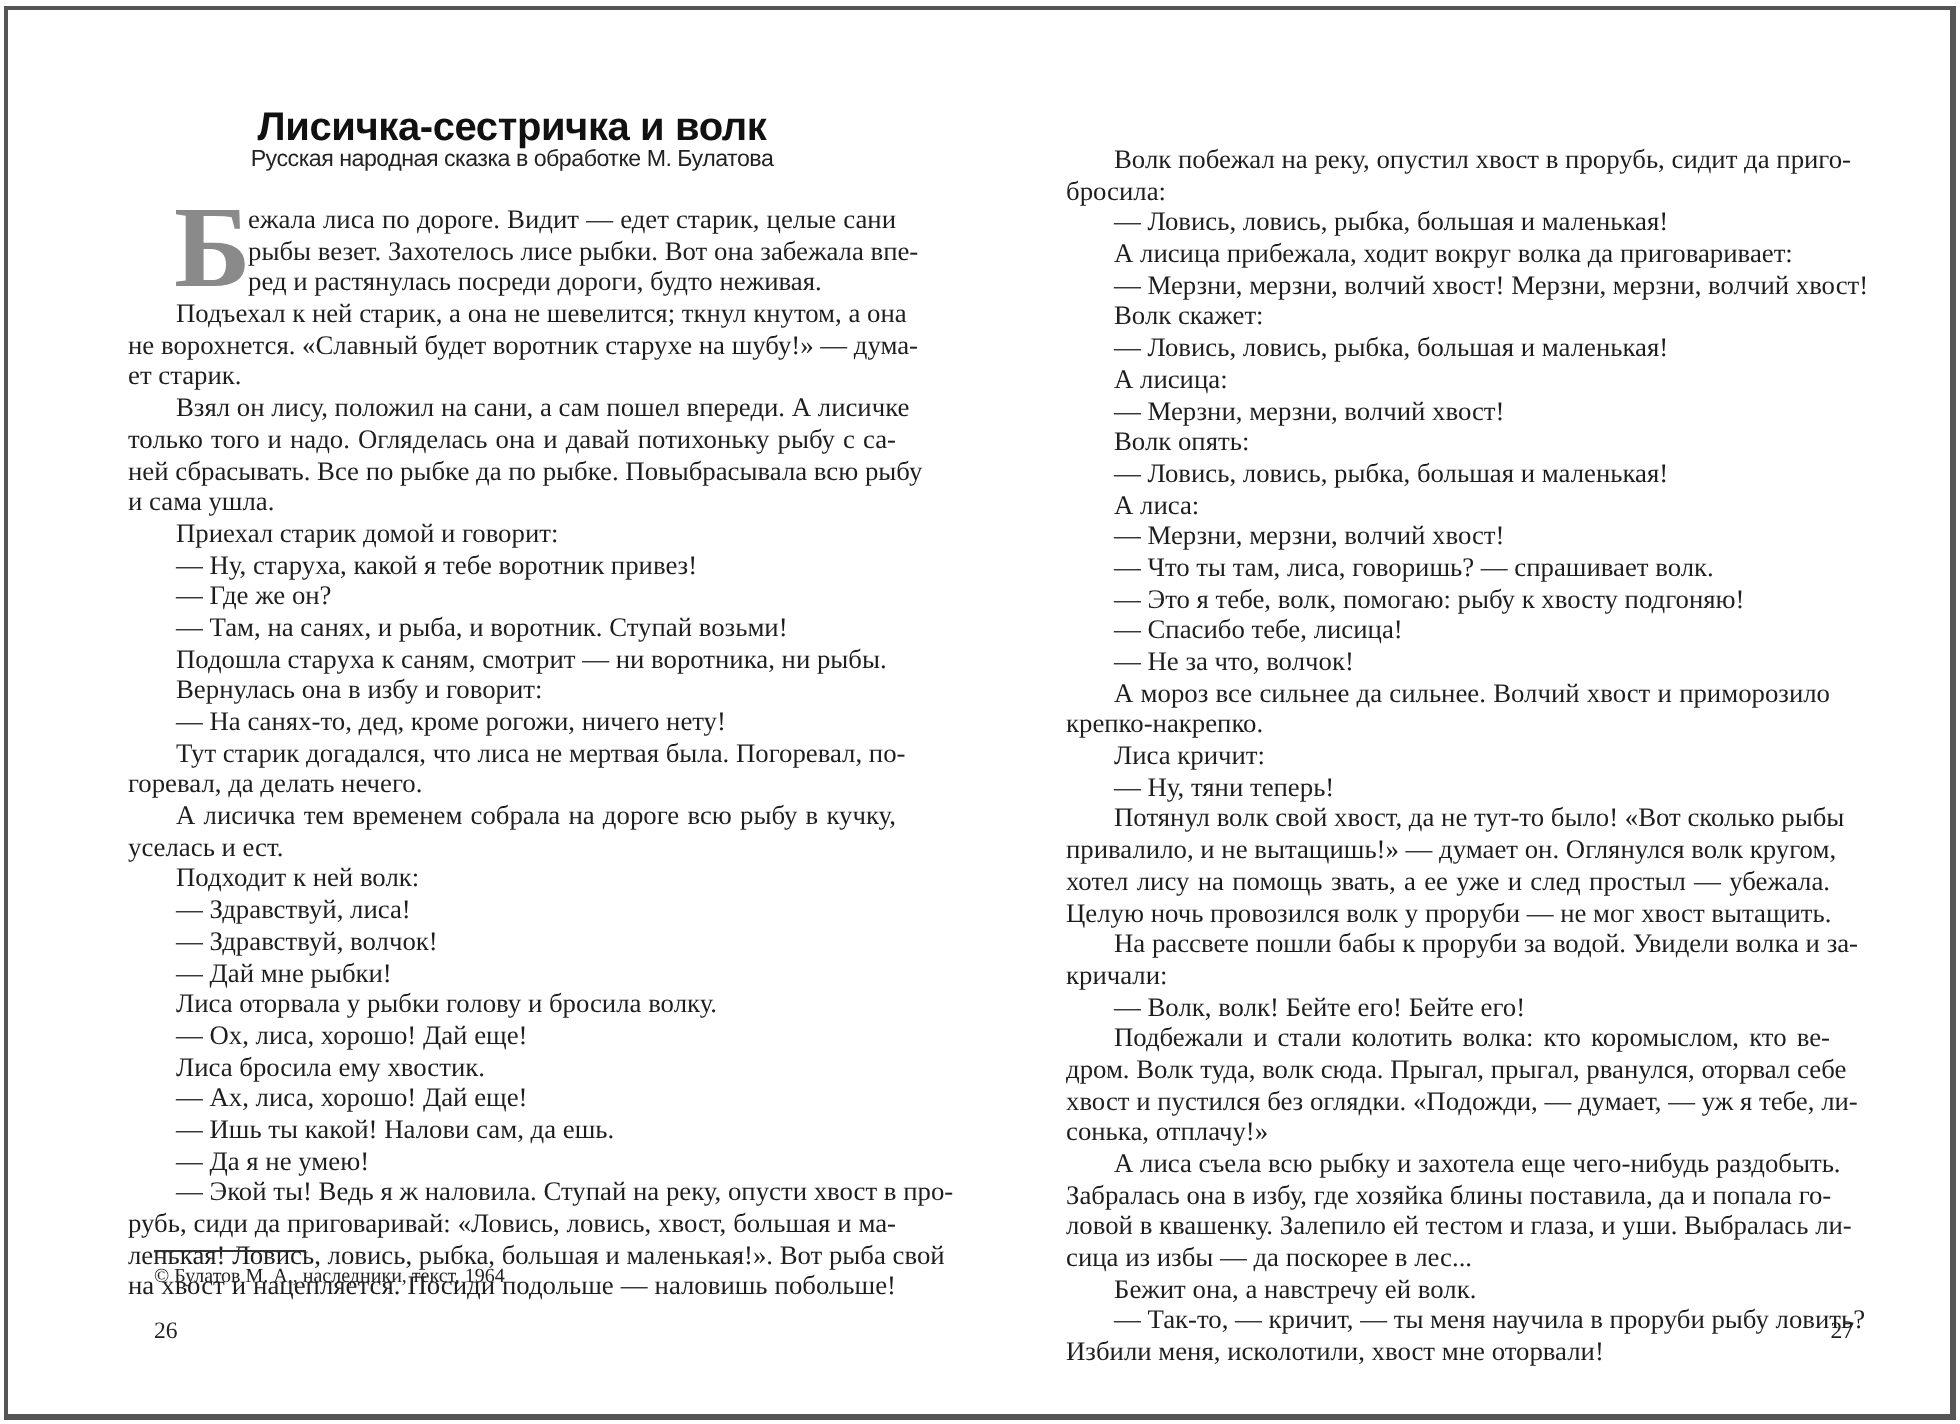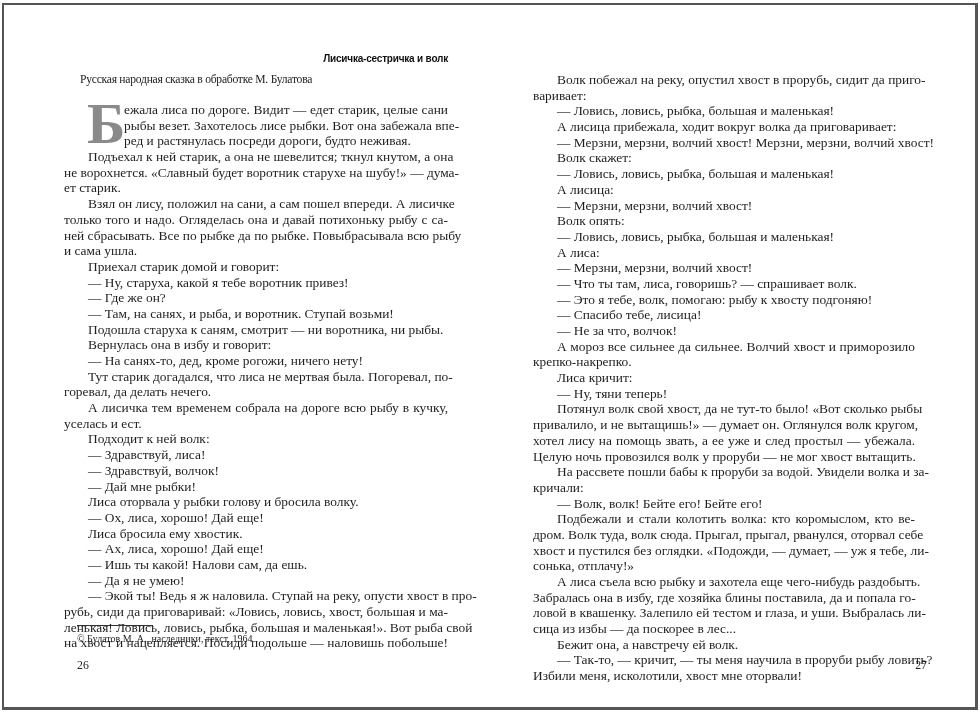--- a/index.html
+++ b/index.html
@@ -6,25 +6,25 @@
     body { width: 980px; height: 712px; position: relative; overflow: hidden; }
     .frame {
       position: absolute; left: 2px; top: 3px; width: 971px; height: 702px;
       border: 2px solid #555555; border-right-width: 3px; border-bottom-width: 3px;
       background: #ffffff;
     }
     .page { position: absolute; top: 0; height: 712px; color: #1e1e1e;
       font-family: "Liberation Serif", "DejaVu Serif", serif; font-size: 13.4px; }
     .page.left { left: 64px; width: 384px; }
     .page.right { left: 533px; width: 382px; }
-    .title { position: absolute; top: 53px; left: 0; width: 100%; text-align: right;
+    .title { position: absolute; top: 53px; left: 0; width: 100%; text-align: center;
       font-family: "Liberation Sans", "DejaVu Sans", sans-serif; font-weight: bold;
-      font-size: 10px; letter-spacing: -0.2px; color: #111; }
-    .subtitle { position: absolute; top: 73px; left: 16px; width: 100%; text-align: left;
-      font-family: Liberation Serif, serif; font-size: 11.6px;
+      font-size: 20px; letter-spacing: -0.2px; color: #111; }
+    .subtitle { position: absolute; top: 73px; left: 0; width: 100%; text-align: center;
+      font-family: Liberation Sans, sans-serif; font-size: 11.6px;
       letter-spacing: -0.25px; color: #222; }
     .body { position: absolute; left: 0; width: 100%; }
     .page.left .body { top: 102px; }
     .page.right .body { top: 40px; margin-top: 32px; }
     .line { height: 15.7px; line-height: 15.7px; white-space: nowrap; overflow: visible; }
     .line.just { text-align: justify; text-align-last: justify; }
     .line.ind { padding-left: 24px; }
     .line.ind.just { }
     .dropcap-block { position: relative; }
     .dropcap { position: absolute; left: 23px; top: -4px; font-size: 58px; line-height: 52px;
@@ -89,21 +89,21 @@
   </div>
   <div class="rule"></div>
   <div class="copyright">© Булатов М. А., наследники, текст, 1964</div>
   <div class="pagenum">26</div>
 </div>
 
 <div class="page right">
   <div class="body">
     <div id="right-lines">
         <div class="line ind just">Волк побежал на реку, опустил хвост в прорубь, сидит да приго-</div>
-        <div class="line">варивает:</div>
+        <div class="line">бросила:</div>
         <div class="line ind">— Ловись, ловись, рыбка, большая и маленькая!</div>
         <div class="line ind">А лисица прибежала, ходит вокруг волка да приговаривает:</div>
         <div class="line ind">— Мерзни, мерзни, волчий хвост! Мерзни, мерзни, волчий хвост!</div>
         <div class="line ind">Волк скажет:</div>
         <div class="line ind">— Ловись, ловись, рыбка, большая и маленькая!</div>
         <div class="line ind">А лисица:</div>
         <div class="line ind">— Мерзни, мерзни, волчий хвост!</div>
         <div class="line ind">Волк опять:</div>
         <div class="line ind">— Ловись, ловись, рыбка, большая и маленькая!</div>
         <div class="line ind">А лиса:</div>

